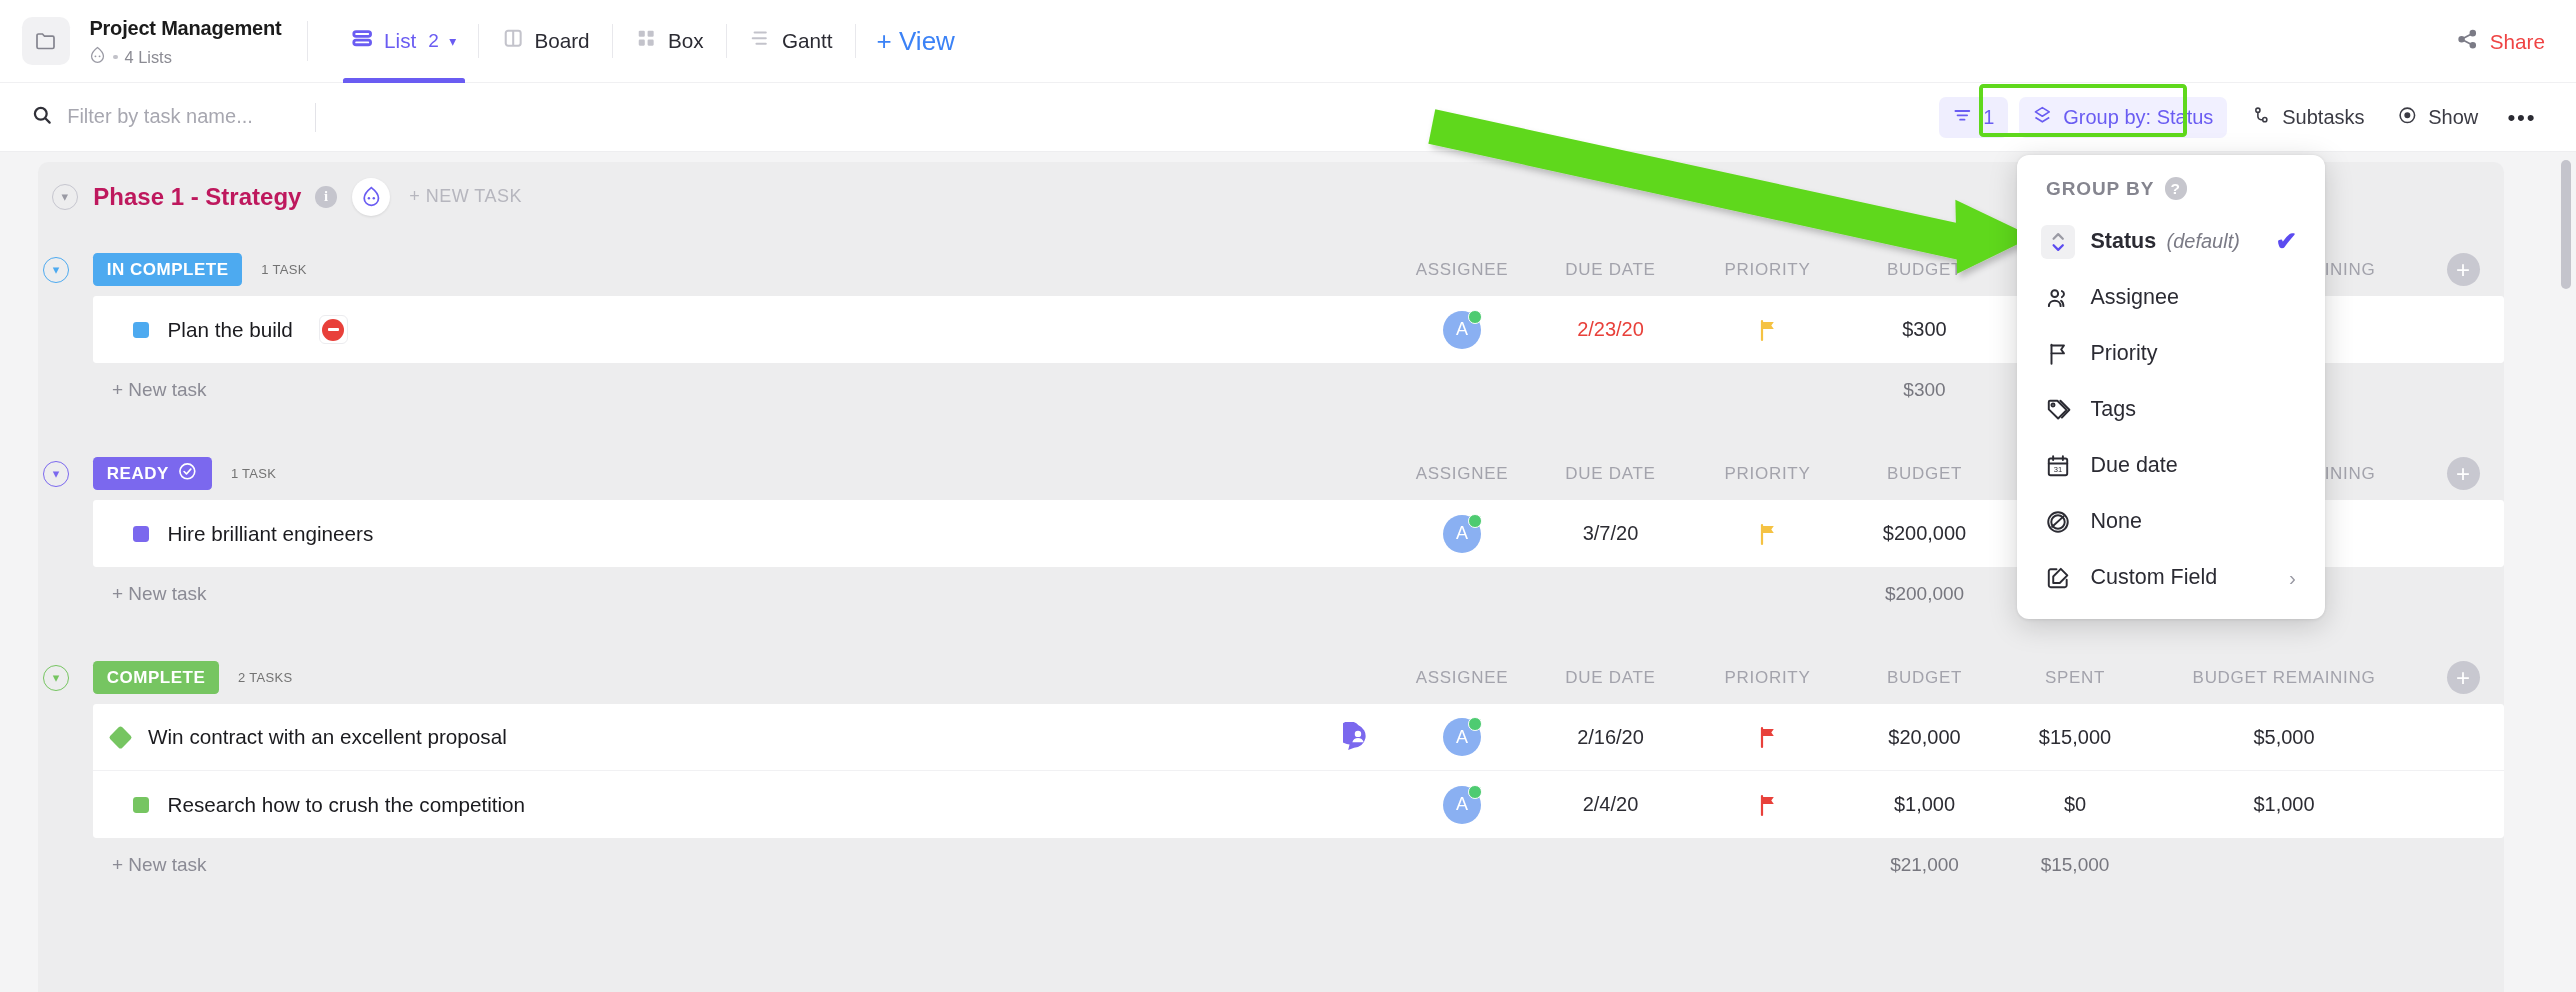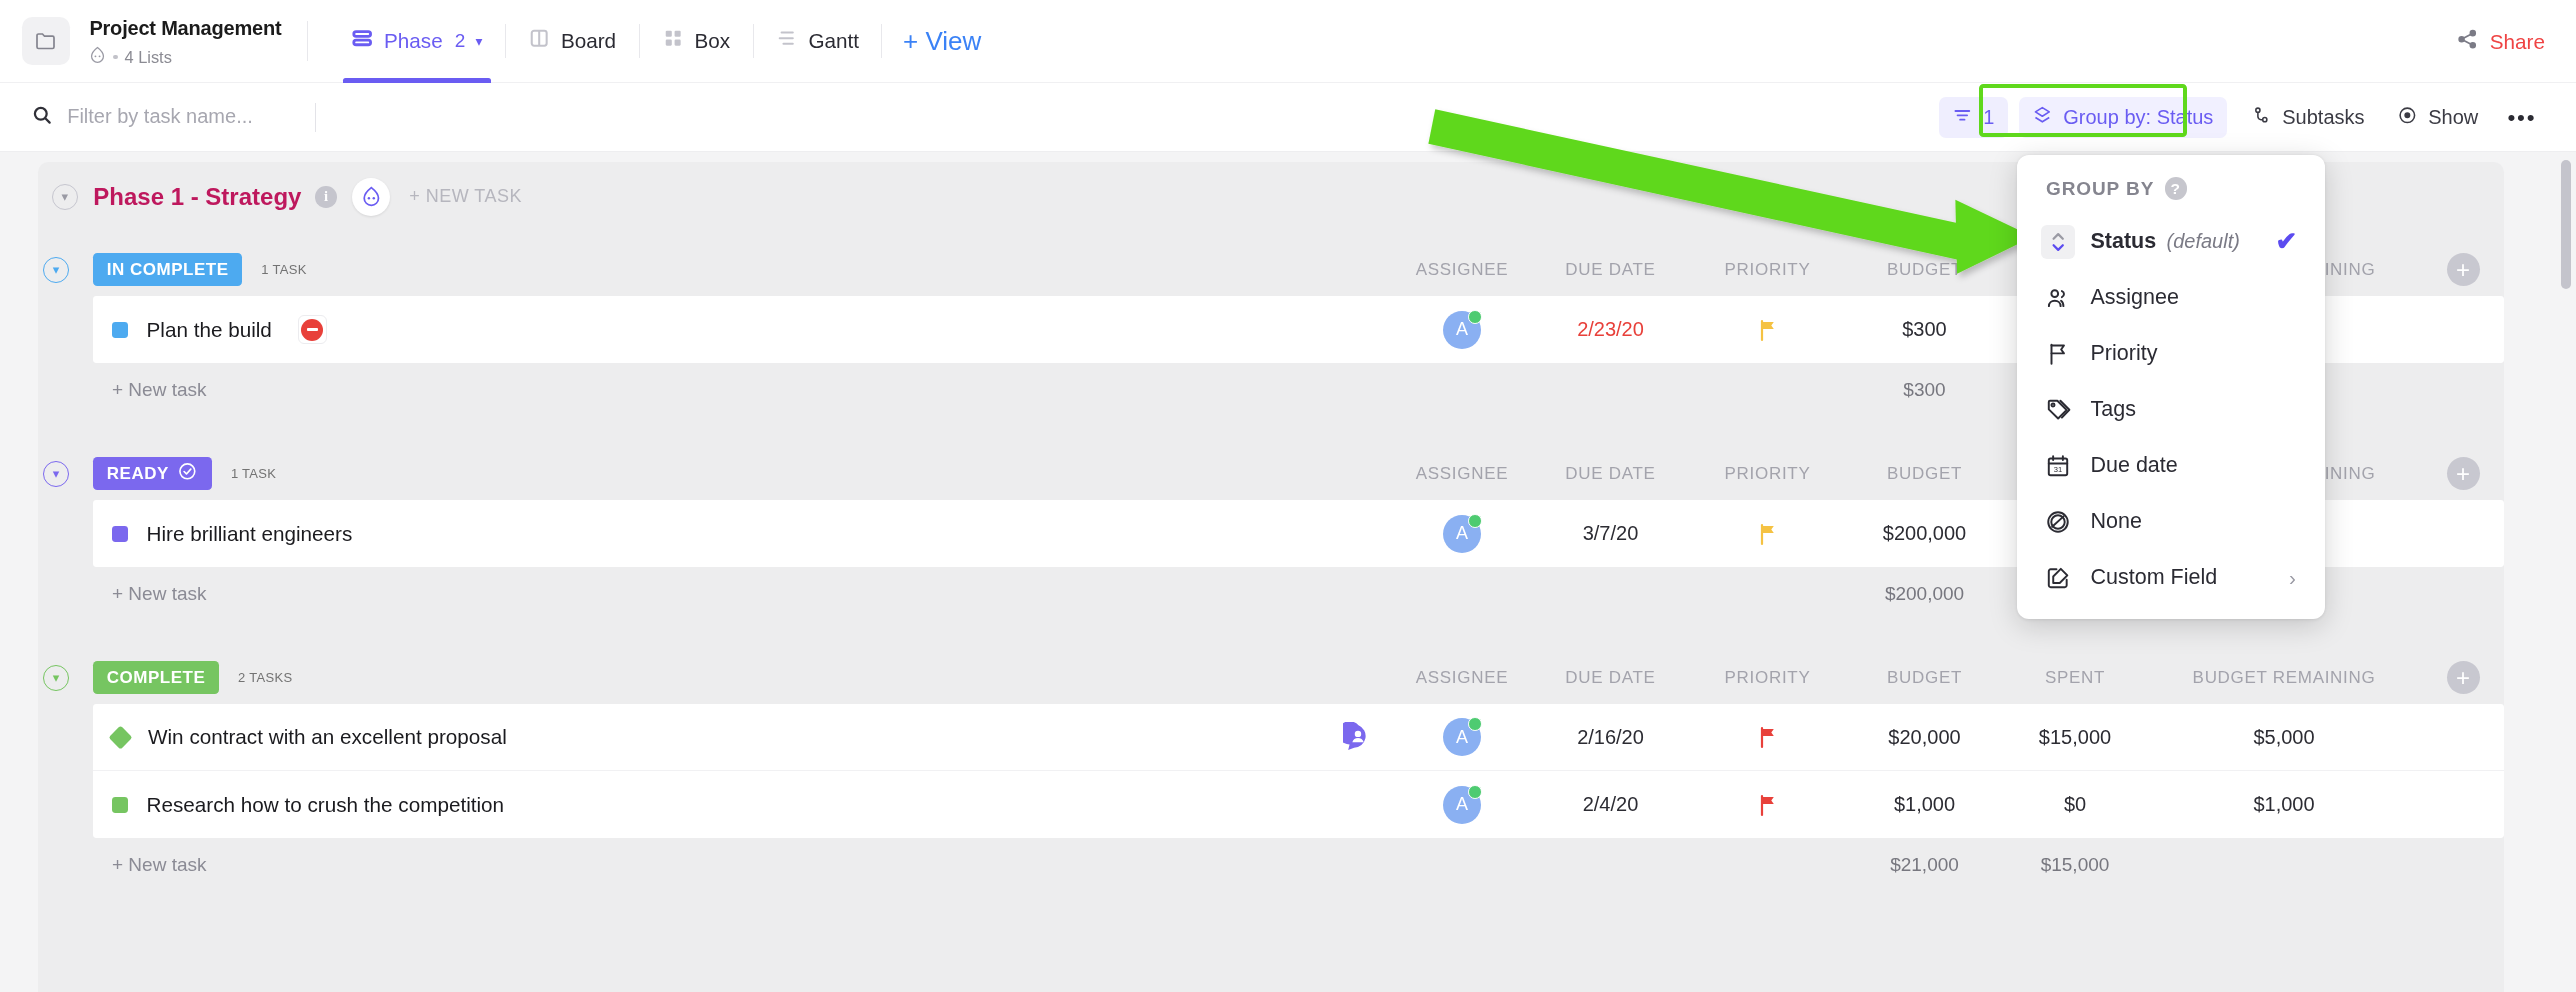--- a/index.html
+++ b/index.html
@@ -122,21 +122,21 @@
   .cols { position: absolute; right: 0; top: 0; height: 53px; display: flex; align-items: center; }
   .col-h { font-size: 17px; color: #a3a3ac; letter-spacing: 0.7px; text-align: center; }
   .plus-circle {
     width: 33px; height: 33px; border-radius: 50%; background: #c8c8d0;
     display: flex; align-items: center; justify-content: center; color: #fff; font-size: 24px;
     cursor: pointer; line-height: 0;
   }
 
   .rows { background: #fff; border-radius: 3.4px; overflow: hidden; }
   .row { display: flex; align-items: center; height: 67px; border-bottom: 0.9px solid #f1f1f3; position: relative; }
-  .row:last-child { border-bottom: none; }
+  .row:last-child { border-bottom: none; margin-left: 21px; }
   .row-name { display: flex; align-items: center; gap: 19px; padding-left: 19px; flex: 1 1 auto; }
   .sq { width: 15.5px; height: 15.5px; border-radius: 3.4px; flex: 0 0 auto; }
   .diamond { width: 17px; height: 17px; transform: rotate(45deg); border-radius: 2.6px; flex: 0 0 auto; }
   .tname { font-size: 20.7px; color: #1b1b1f; }
   .blocked {
     width: 29px; height: 29px; border-radius: 6px; background: #fff; border: 0.9px solid #ececef;
     display: flex; align-items: center; justify-content: center; margin-left: 6.9px;
   }
   .blocked-dot { width: 22.4px; height: 22.4px; border-radius: 50%; background: #e8403a; display:flex;align-items:center;justify-content:center;}
   .blocked-bar { width: 11.2px; height: 3.4px; background: #fff; border-radius: 0.9px; }
@@ -223,21 +223,21 @@
     <div class="vsep" style="margin-left:26px;"></div>
 
     <div class="tabs">
       <div class="tab active">
         <span>
           <svg width="22.4" height="22.4" viewBox="0 0 24 24" fill="none" stroke="#6a5cf2" stroke-width="3" stroke-linecap="round">
             <rect x="3" y="5" width="18" height="5" rx="2.5"></rect>
             <rect x="3" y="14" width="18" height="5" rx="2.5"></rect>
           </svg>
         </span>
-        <span>Phase</span>
+        <span>List</span>
         <span class="cnt">2</span>
         <span style="font-size:13.8px;">▾</span>
       </div>
       <div class="tabdiv"></div>
       <div class="tab">
         <span>
           <svg width="22.4" height="22.4" viewBox="0 0 24 24" fill="none" stroke="#c3c3cb" stroke-width="2.2">
             <rect x="4" y="4" width="16" height="16" rx="2.5"></rect>
               <path d="M12 4v16"></path>
           </svg>

